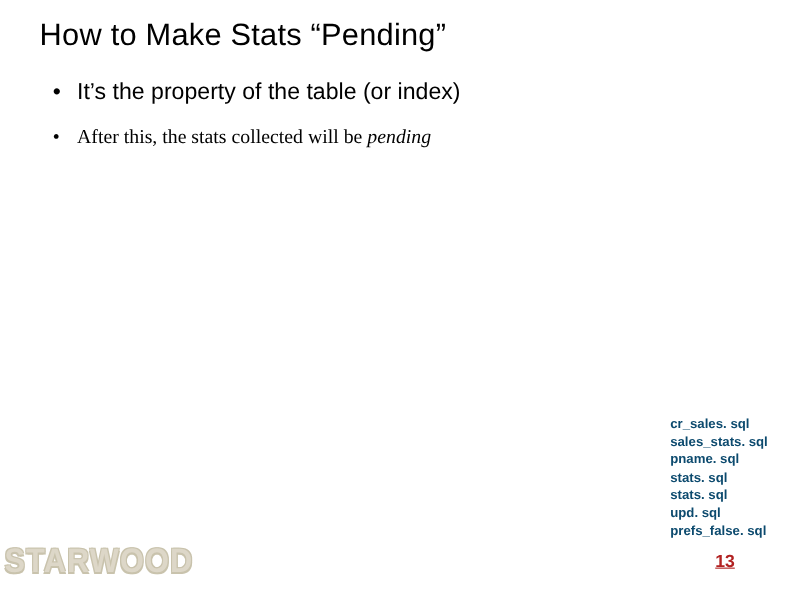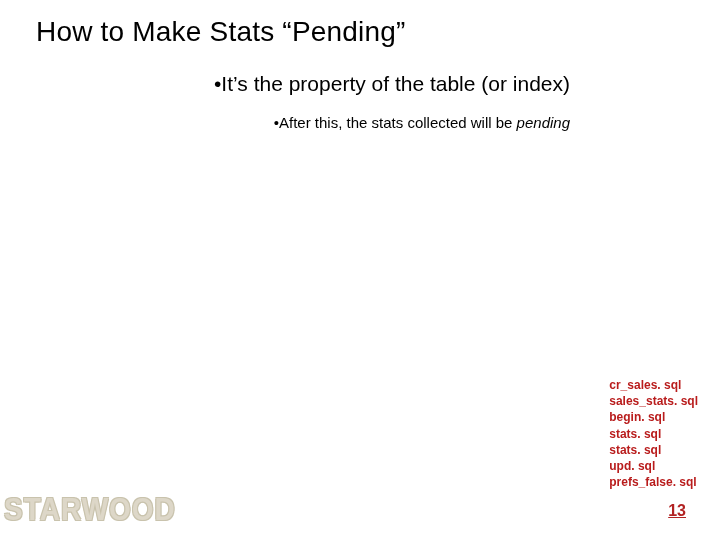--- a/index.html
+++ b/index.html
@@ -26,21 +26,20 @@
     color: #000;
     font-weight: normal;
     letter-spacing: 0.2px;
   }
   .body {
     position: absolute;
     left: 50px;
     top: 72px;
     width: 520px;
     color: #000;
-    text-align: right;
   }
   .bullet {
     font-size: 21px;
     margin-bottom: 2px;
   }
   .bullet::before {
     content: "•";
     display: inline-block;
     width: 22px;
     margin-left: -2px;
@@ -64,45 +63,46 @@
   }
   .codeblock {
     font-size: 18px;
     font-family: Arial, Helvetica, sans-serif;
     margin-left: 40px;
     margin-top: 2px;
     white-space: pre;
     line-height: 1.28;
   }
   .after {
-    font-size: 15px;
+    font-size: 18px;
     margin-top: 18px;
+    font-family: Liberation Serif, serif;
   }
   .after::before {
     content: "•";
     display: inline-block;
     width: 22px;
     margin-left: -2px;
   }
   .italic {
     font-style: italic;
   }
   .filelist {
     position: absolute;
     right: 22px;
     top: 377px;
     font-size: 12px;
     font-weight: bold;
     line-height: 1.35;
-    color: #b91c1c;
+    color: #0c4a6e;
     text-align: left;
   }
   .pagenum {
     position: absolute;
-    right: 34px;
+    right: 52px;
     bottom: 20px;
     font-size: 16px;
     color: #b22222;
     font-weight: bold;
     text-decoration: underline;
   }
   .brand {
     position: absolute;
     left: 4px;
     bottom: 12px;
@@ -128,21 +128,21 @@
   <div class="title">How to Make Stats “Pending”</div>
 
   <div class="body">
     <div class="bullet">It’s the property of the table (or index)</div>
     <div class="after"><span>After this, the stats collected will be </span><span class="italic">pending</span></div>
   </div>
 
   <div class="filelist">
     <div>cr_sales. sql</div>
     <div>sales_stats. sql</div>
-    <div>begin. sql</div>
+    <div>pname. sql</div>
     <div>stats. sql</div>
     <div>stats. sql</div>
     <div>upd. sql</div>
     <div>prefs_false. sql</div>
   </div>
 
   <div class="pagenum">13</div>
 
   <div class="brand">STARWOOD</div>
 

